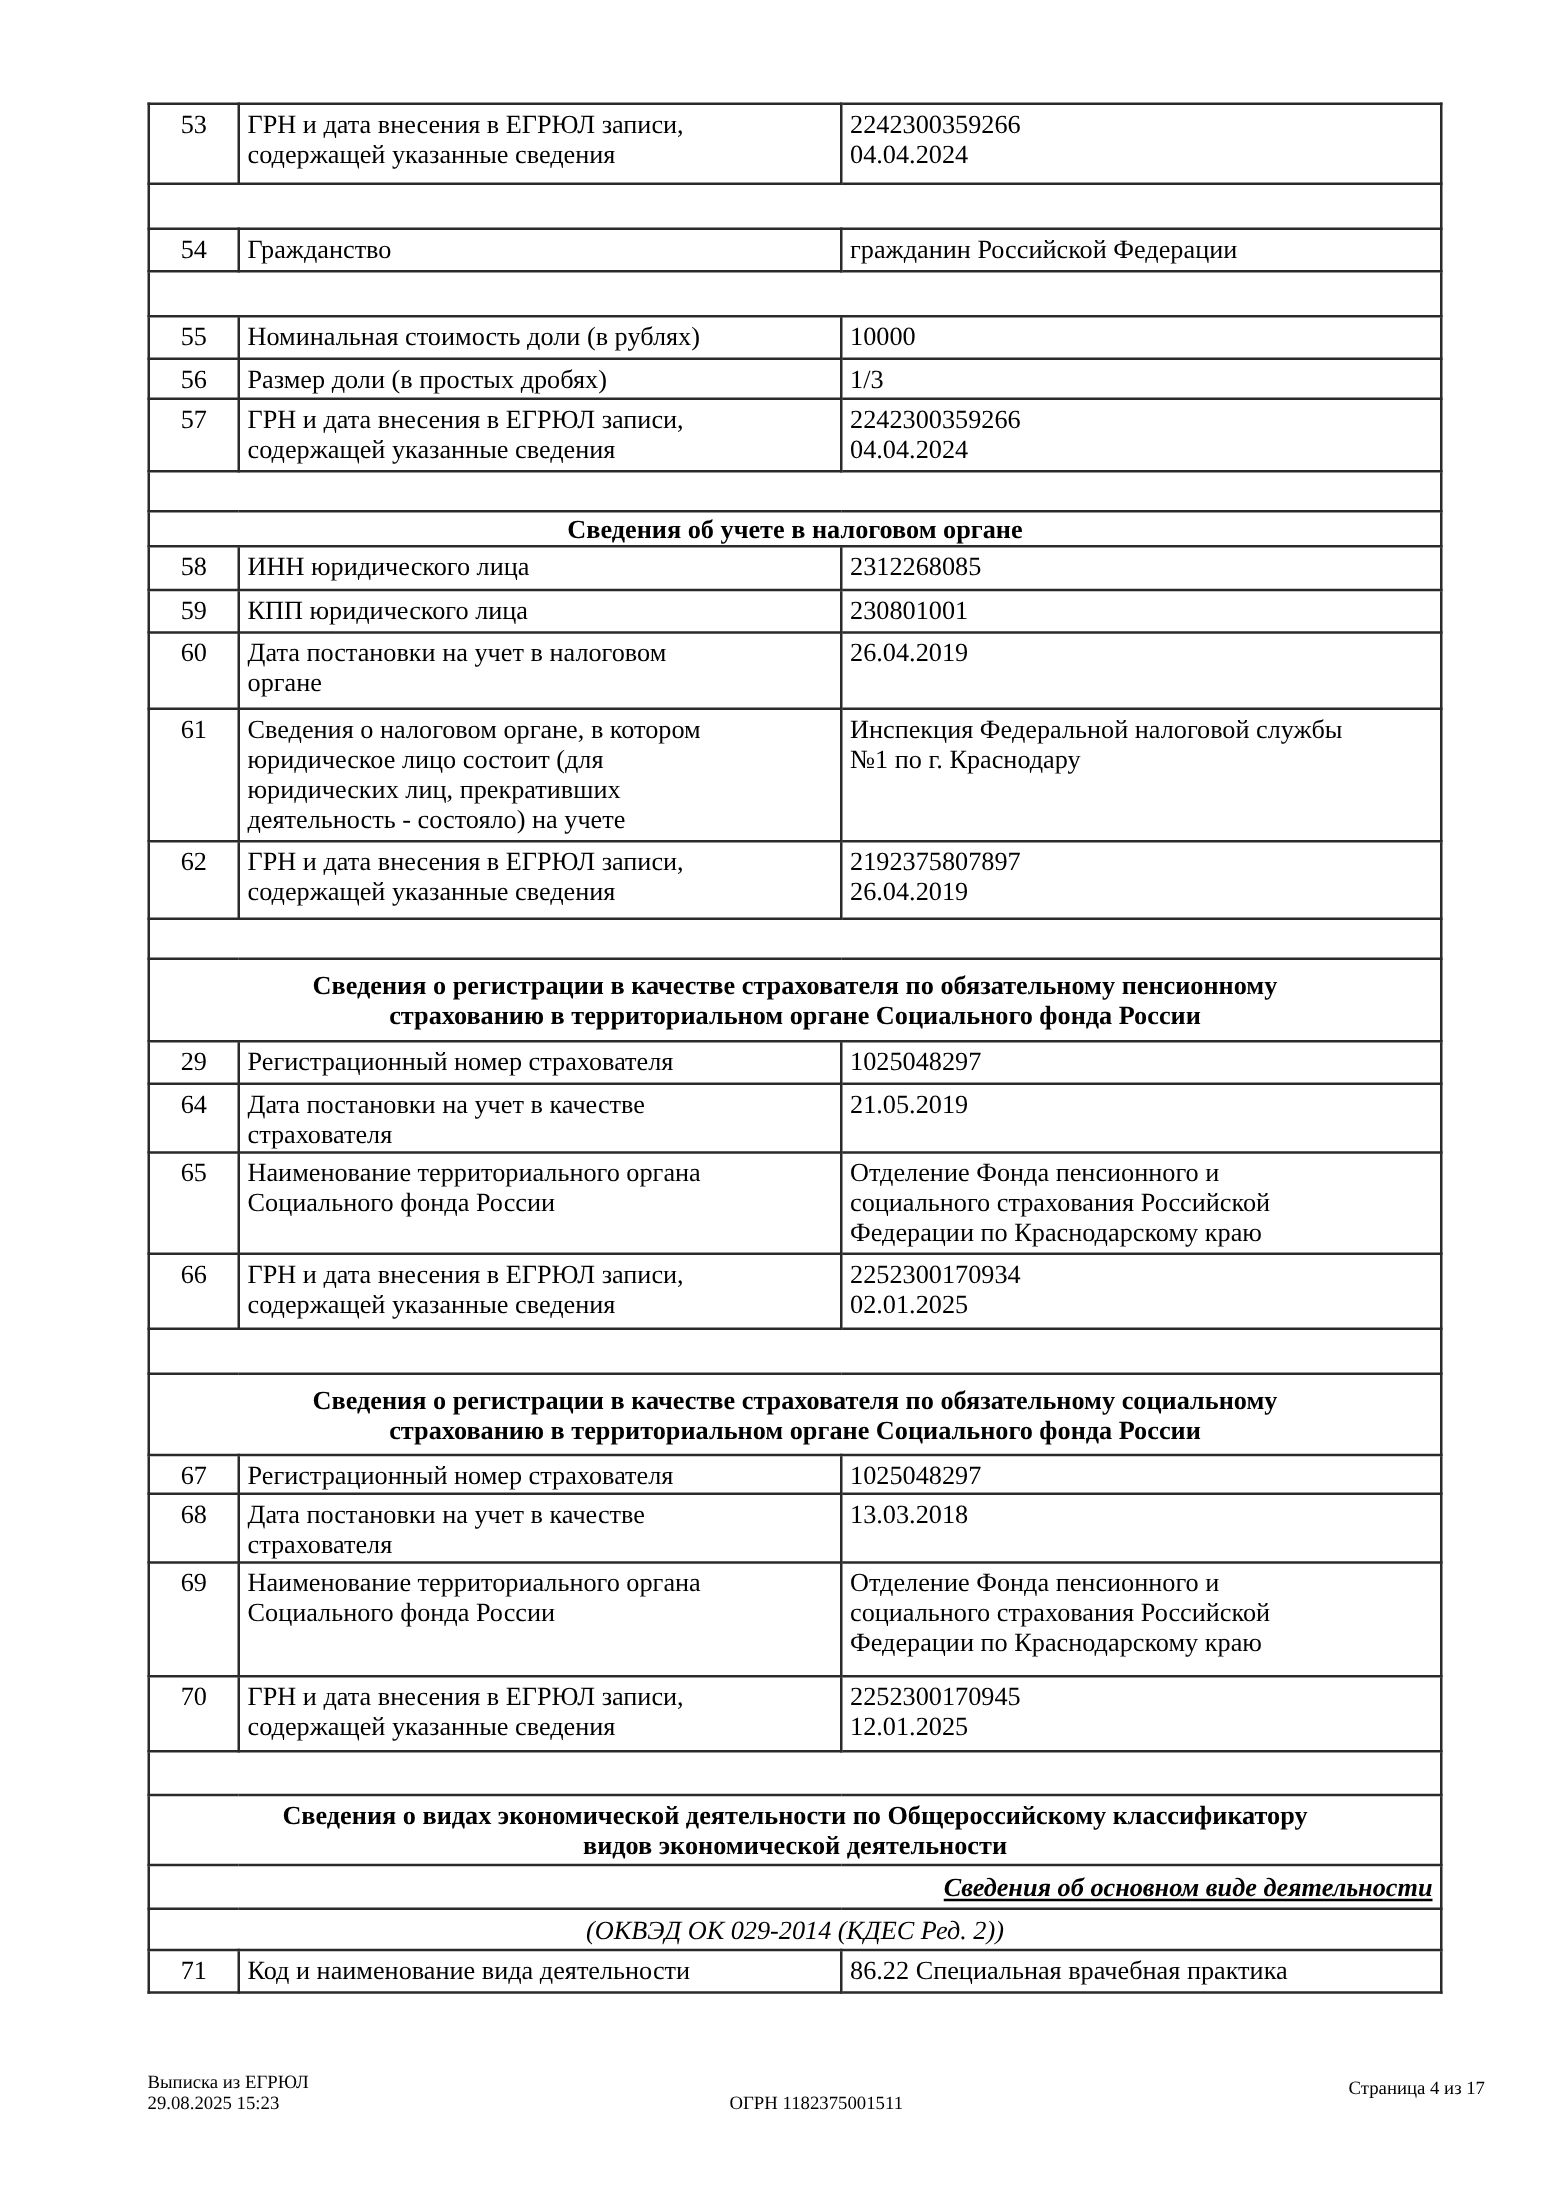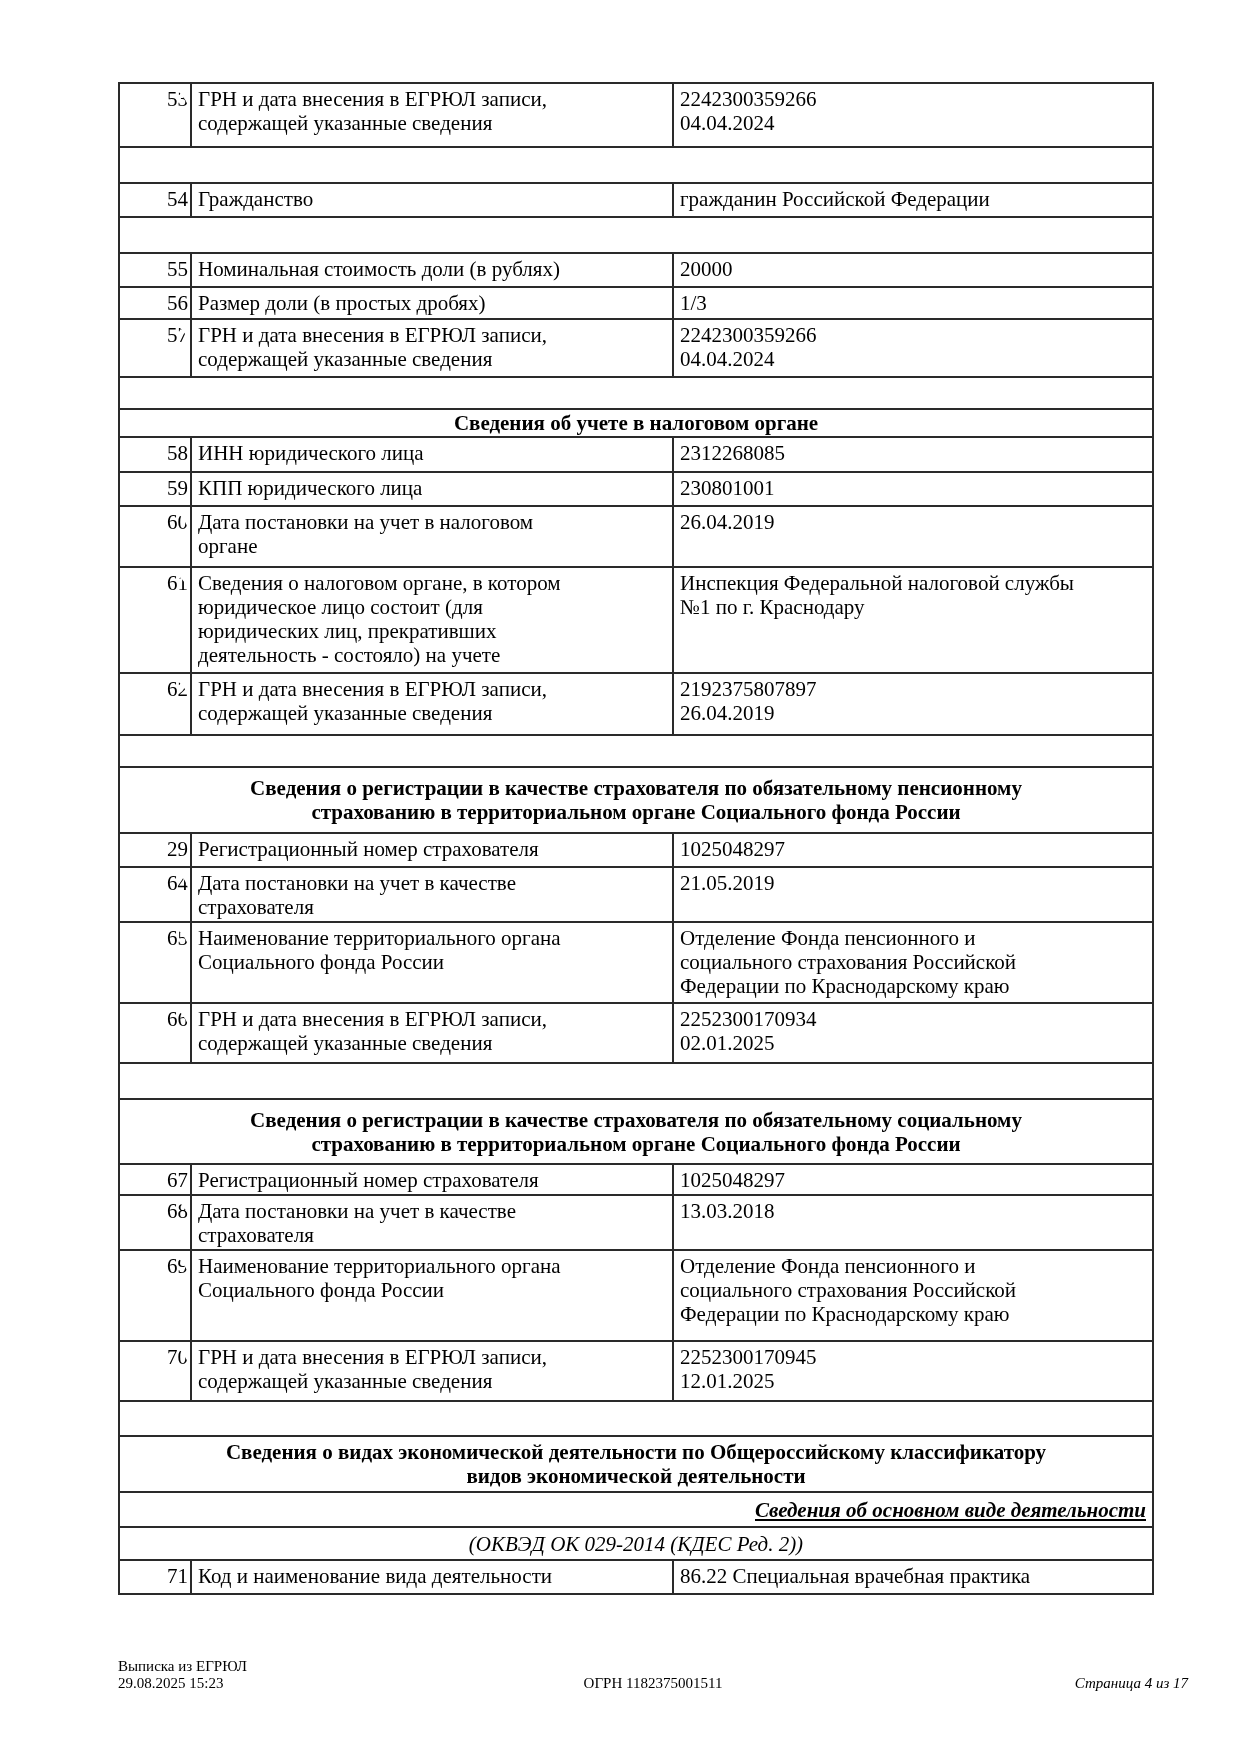--- a/index.html
+++ b/index.html
@@ -21,21 +21,21 @@
   .doc-table td {
     border: 2px solid #2a2a2a;
     vertical-align: top;
     font-size: 21px;
     line-height: 24px;
     padding: 3px 6px 2px 6px;
     white-space: pre-line;
     overflow: hidden;
   }
   td.cell-num {
-    text-align: right;
+    text-align: center;
     padding-left: 2px; padding-right: 2px;
     white-space: normal;
     border-radius: 31px;
   }
   tr.spacer-row td {
     padding: 0;
   }
   tr.section-row td {
     font-weight: bold;
     text-align: center;
@@ -56,21 +56,21 @@
   }
   .footer {
     position: absolute;
     left: 118px; top: 1658px;
     width: 1070px; height: 34px;
     font-size: 15px;
     line-height: 17px;
   }
   .footer .f-left  { position: absolute; left: 0; bottom: 0; }
   .footer .f-center{ position: absolute; left: 50%; transform: translateX(-50%); bottom: 0; }
-  .footer .f-right { position: absolute; right: 0; bottom: 0; font-style: italic; }
+  .footer .f-right { position: absolute; right: 0; bottom: 12px; }
 </style>
 </head>
 <body>
 
 <table class="doc-table">
   <colgroup>
     <col style="width:72px">
     <col style="width:482px">
     <col style="width:480px">
   </colgroup>
@@ -94,21 +94,21 @@
       <td class="cell-value">гражданин Российской Федерации</td>
     </tr>
 
     <tr class="spacer-row" style="height:36px">
         <td colspan="3"></td>
       </tr>
 
     <tr style="height:34px">
       <td class="cell-num">55</td>
       <td class="cell-label">Номинальная стоимость доли (в рублях)</td>
-      <td class="cell-value">20000</td>
+      <td class="cell-value">10000</td>
     </tr>
 
     <tr style="height:32px">
       <td class="cell-num">56</td>
       <td class="cell-label">Размер доли (в простых дробях)</td>
       <td class="cell-value">1/3</td>
     </tr>
 
     <tr style="height:58px">
       <td class="cell-num">57</td>

